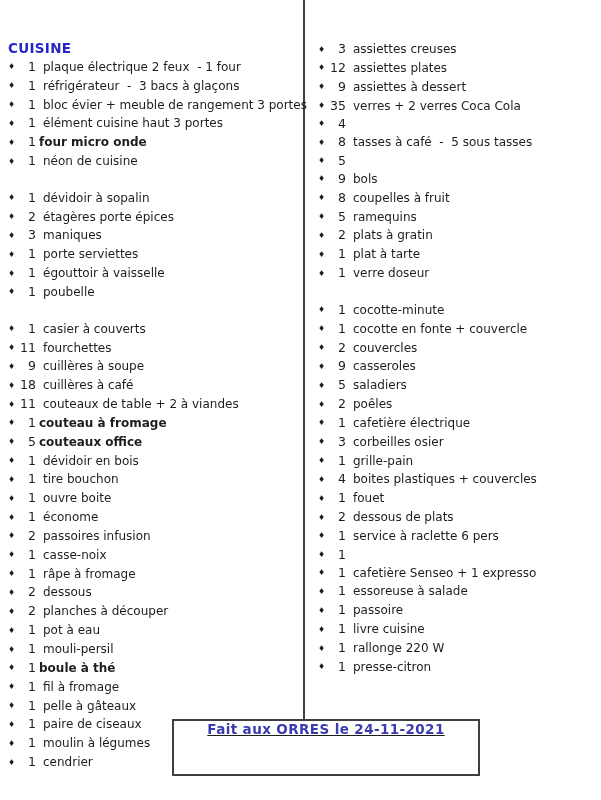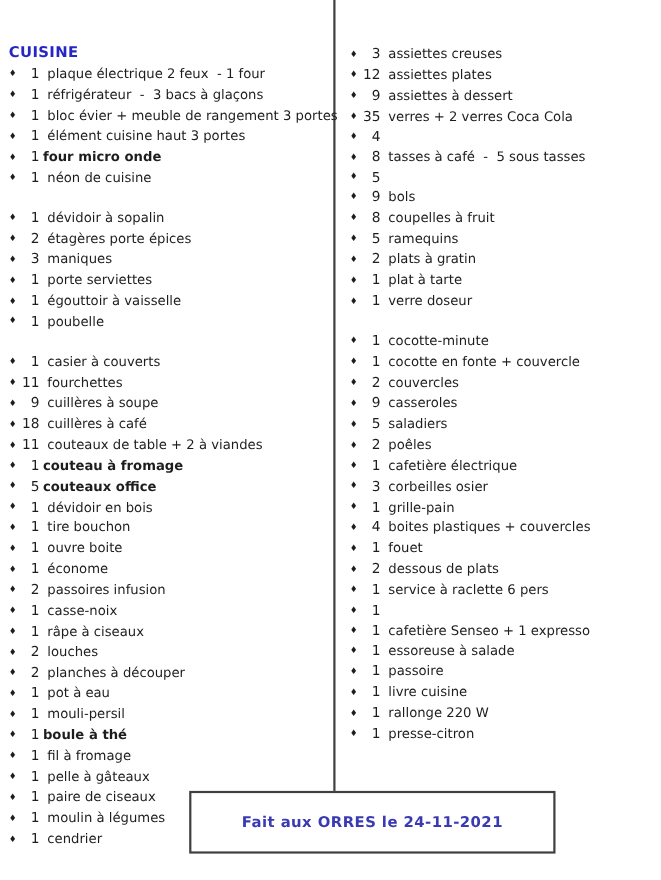--- a/index.html
+++ b/index.html
@@ -39,24 +39,25 @@
     width:11px;flex:0 0 11px;font-size:8px;line-height:17.85px;
     align-self:center;color:var(--body-color);
   }
   .qty{
     width:17px;flex:0 0 17px;text-align:right;
     font-size:12.5px;
   }
   .label{margin-left:7px;}
   .row.tight .label{margin-left:3px;font-weight:bold;}
   .footer-box{
-    position:absolute;left:172px;top:719px;width:333px;height:57px;
+    position:absolute;left:172px;top:719px;width:308px;height:57px;
     border:2px solid var(--rule-color);background:var(--bg);
-    display:flex;align-items:center;justify-content:center;
+    display:flex;justify-content:center;
     box-sizing:border-box;
+    text-decoration:underline;
   }
   .footer-text{
     color:var(--footer-color);font-weight:bold;font-size:13.5px;
     letter-spacing:.4px;
   }
 </style>
 </head>
 <body>
 
 <div class="page">
@@ -89,22 +90,22 @@
           <div class="row"><span class="bullet">♦</span><span class="qty">18</span><span class="label">cuillères à café</span></div>
           <div class="row"><span class="bullet">♦</span><span class="qty">11</span><span class="label">couteaux de table + 2 à viandes</span></div>
           <div class="row tight"><span class="bullet">♦</span><span class="qty">1</span><span class="label">couteau à fromage</span></div>
           <div class="row tight"><span class="bullet">♦</span><span class="qty">5</span><span class="label">couteaux office</span></div>
           <div class="row"><span class="bullet">♦</span><span class="qty">1</span><span class="label">dévidoir en bois</span></div>
           <div class="row"><span class="bullet">♦</span><span class="qty">1</span><span class="label">tire bouchon</span></div>
           <div class="row"><span class="bullet">♦</span><span class="qty">1</span><span class="label">ouvre boite</span></div>
           <div class="row"><span class="bullet">♦</span><span class="qty">1</span><span class="label">économe</span></div>
           <div class="row"><span class="bullet">♦</span><span class="qty">2</span><span class="label">passoires infusion</span></div>
           <div class="row"><span class="bullet">♦</span><span class="qty">1</span><span class="label">casse-noix</span></div>
-          <div class="row"><span class="bullet">♦</span><span class="qty">1</span><span class="label">râpe à ciseaux</span></div>
-          <div class="row"><span class="bullet">♦</span><span class="qty">2</span><span class="label">louches</span></div>
+          <div class="row"><span class="bullet">♦</span><span class="qty">1</span><span class="label">râpe à fromage</span></div>
+          <div class="row"><span class="bullet">♦</span><span class="qty">2</span><span class="label">dessous</span></div>
           <div class="row"><span class="bullet">♦</span><span class="qty">2</span><span class="label">planches à découper</span></div>
           <div class="row"><span class="bullet">♦</span><span class="qty">1</span><span class="label">pot à eau</span></div>
           <div class="row"><span class="bullet">♦</span><span class="qty">1</span><span class="label">mouli-persil</span></div>
           <div class="row tight"><span class="bullet">♦</span><span class="qty">1</span><span class="label">boule à thé</span></div>
           <div class="row"><span class="bullet">♦</span><span class="qty">1</span><span class="label">fil à fromage</span></div>
           <div class="row"><span class="bullet">♦</span><span class="qty">1</span><span class="label">pelle à gâteaux</span></div>
           <div class="row"><span class="bullet">♦</span><span class="qty">1</span><span class="label">paire de ciseaux</span></div>
           <div class="row"><span class="bullet">♦</span><span class="qty">1</span><span class="label">moulin à légumes</span></div>
           <div class="row"><span class="bullet">♦</span><span class="qty">1</span><span class="label">cendrier</span></div>
         </div>

